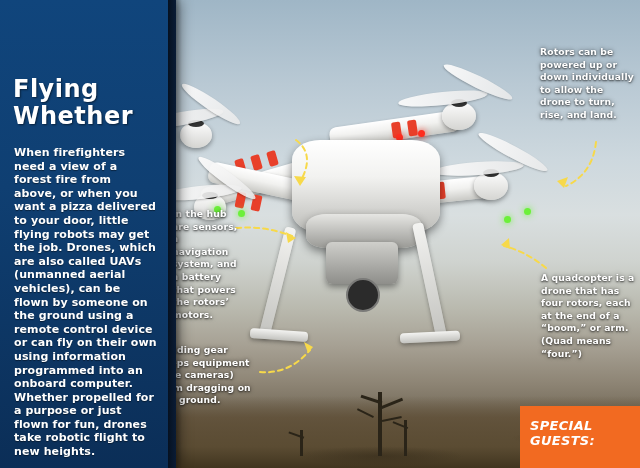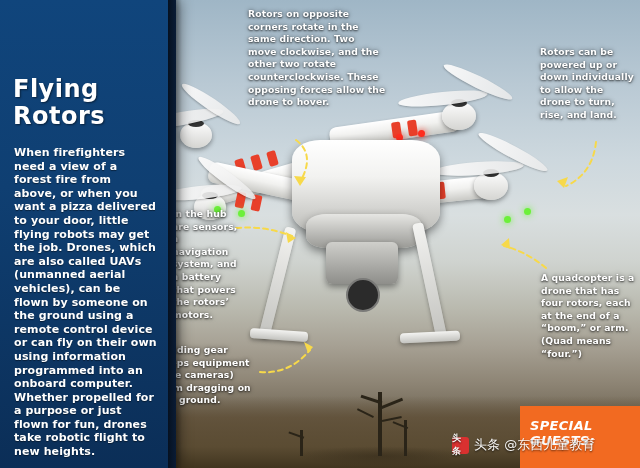--- a/index.html
+++ b/index.html
@@ -407,42 +407,37 @@
     </g>
     <g fill="#f7d94a">
       <polygon points="300,186 294,176 306,177"></polygon>
       <polygon points="564,188 568,177 557,181"></polygon>
       <polygon points="296,238 286,232 288,243"></polygon>
       <polygon points="313,347 304,342 308,353"></polygon>
       <polygon points="501,245 509,238 510,249"></polygon>
     </g>
   </svg>
 
-  <div class="callout" style="left:248px; top:8px; width:138px;">Rotors on opposite corners rotate in the same direction. Two move clockwise, and the other two rotate counterclockwise. These opposing forces allow the drone to hover.</div>
 
   <div class="callout" style="left:540px; top:10px; width:96px;margin-top:36px;">Rotors can be powered up or down individually to allow the drone to turn, rise, and land.</div>
 
   <div class="callout" style="left:172px; top:208px; width:66px;">In the hub are sensors, a navigation system, and a battery that powers the rotors’ motors.</div>
 
   <div class="callout" style="left:158px; top:344px; width:104px;">Landing gear keeps equipment (like cameras) from dragging on the ground.</div>
 
   <div class="callout" style="left:541px; top:272px; width:96px;">A quadcopter is a drone that has four rotors, each at the end of a “boom,” or arm. (Quad means “four.”)</div>
 
   <div class="left-page">
     <div class="left-page-inner"></div>
 
 
-    <div class="headline">Flying Rotors</div>
+    <div class="headline">Flying Whether</div>
     <div class="body-copy">When firefighters need a view of a forest fire from above, or when you want a pizza delivered to your door, little flying robots may get the job. Drones, which are also called UAVs (unmanned aerial vehicles), can be flown by someone on the ground using a remote control device or can fly on their own using information programmed into an onboard computer. Whether propelled for a purpose or just flown for fun, drones take robotic flight to new heights.</div>
   </div>
   <div class="left-edge-shadow"></div>
 
   <div class="special-box">
     <div class="special-text">SPECIAL GUESTS:</div>
   </div>
 
-  <div class="watermark">
-    <span class="wm-logo">头条</span>
-    <span>头条 @东西儿童教育</span>
-  </div>
   <div class="wm-sub">儿童教育</div>
 
 </div>
 
 </body></html>

